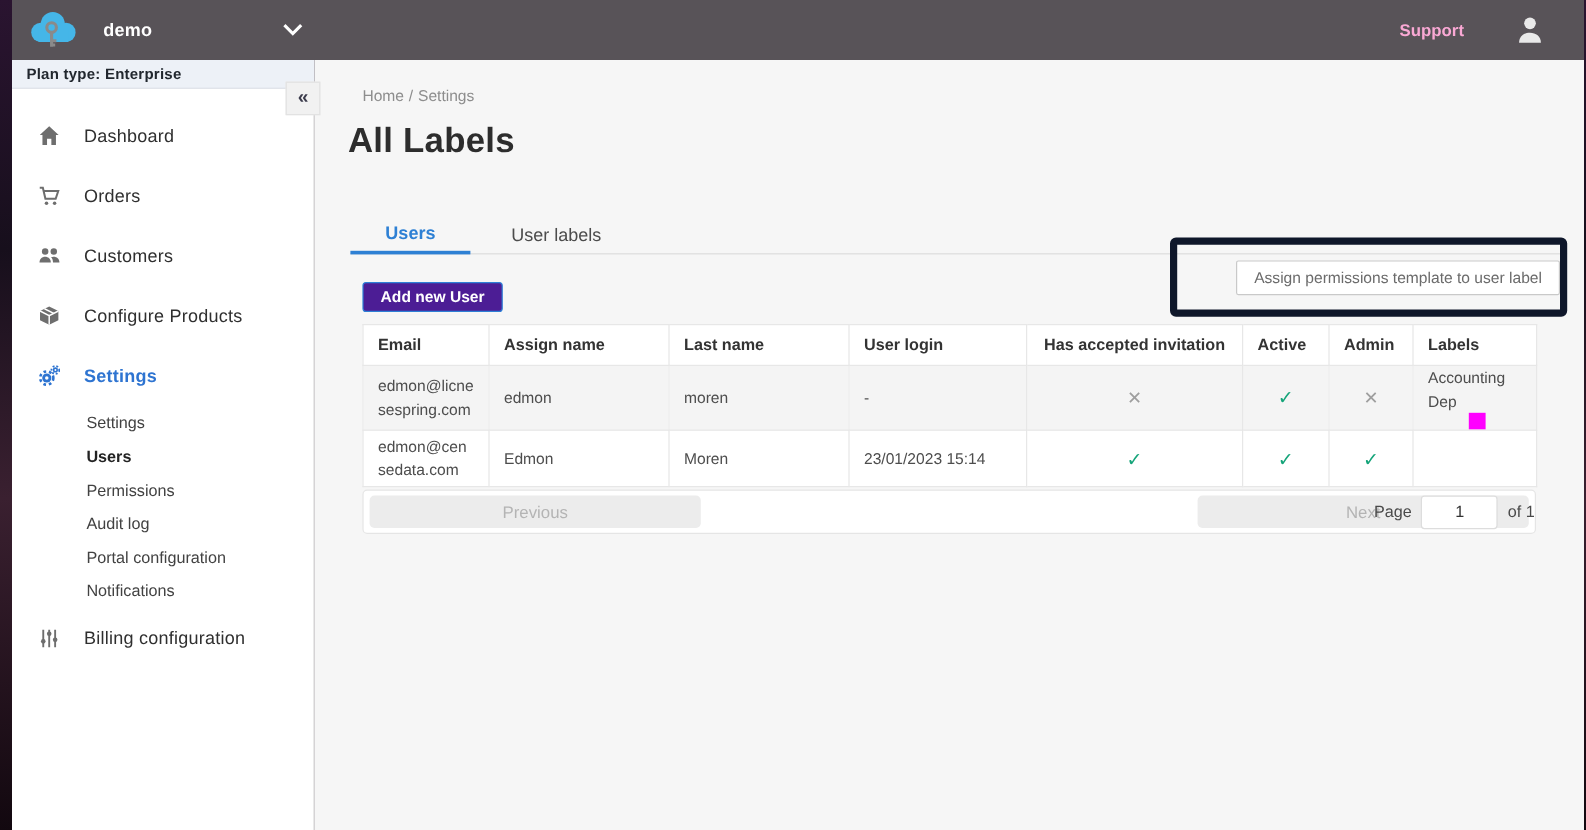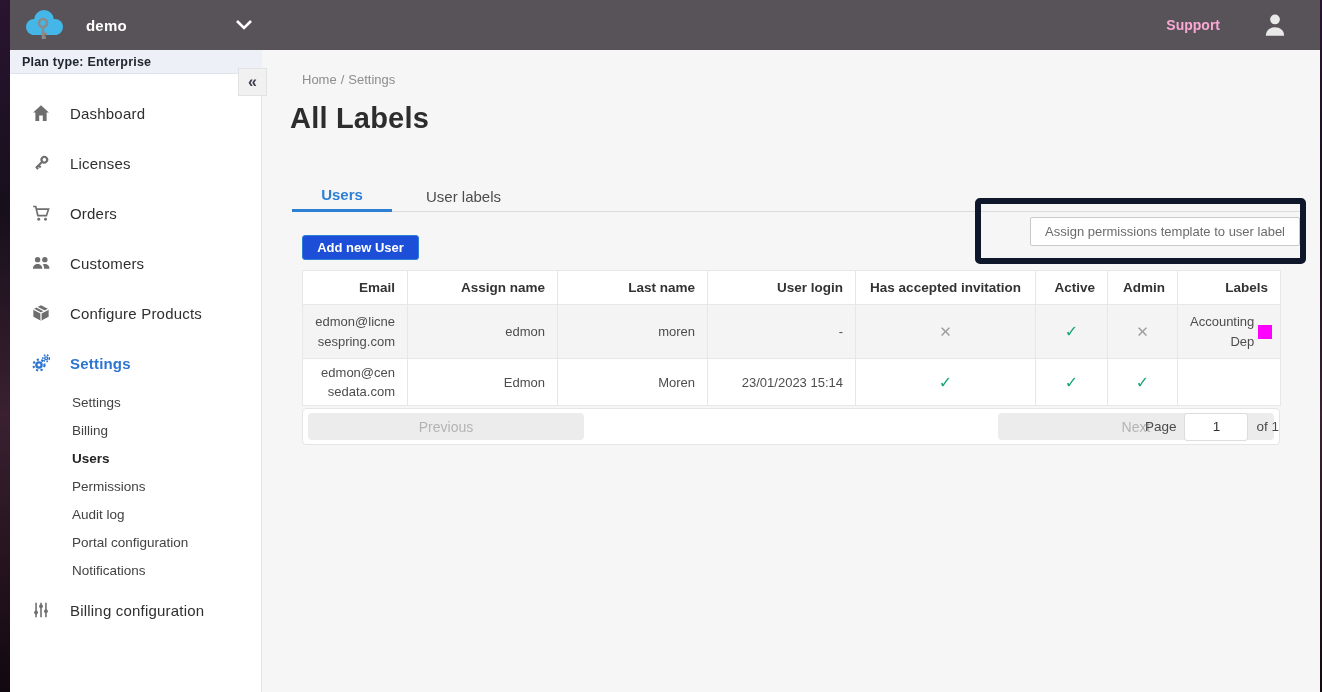--- a/index.html
+++ b/index.html
@@ -73,21 +73,21 @@
   .tabs {
     position: absolute; left: 30px; top: 130px; width: 1014px; height: 32px;
     border-bottom: 1px solid #dcdcdc; display: flex;
   }
   .tab { height: 32px; display: flex; align-items: center; justify-content: center; font-size: 15px; cursor: pointer; }
   .tab.active { width: 100px; color: #2e80d4; font-weight: bold; border-bottom: 3px solid #2e80d4; }
   .tab.inactive { padding: 0 34px; color: #4c4c4c; }
 
   .btn-primary {
     position: absolute; left: 40px; top: 185px; width: 117px; height: 25px;
-    background: #1d4ed8; border: 1px solid #2e7fd6; border-radius: 3px;
+    background: #4c1d95; border: 1px solid #2e7fd6; border-radius: 3px;
     color: #ffffff; font-size: 13px; font-weight: bold; cursor: pointer;
     display: flex; align-items: center; justify-content: center;
   }
 
   .annotation-box {
     position: absolute; left: 713px; top: 148px; width: 331px; height: 66px;
     border: 6px solid #0f172a; border-radius: 5px;
     display: flex; align-items: center; justify-content: flex-end;
     pointer-events: none;
   }
@@ -97,31 +97,31 @@
     pointer-events: auto; white-space: nowrap;
   }
 
   
   .users-table {
     position: absolute; left: 40px; top: 220px; width: 978px;
     border-collapse: collapse; table-layout: fixed;
     background: #ffffff; font-size: 13px;
   }
   .users-table th, .users-table td {
-    border: 1px solid #e7e7e7; padding: 0 12px; text-align: right; vertical-align: middle;
+    border: 1px solid #e7e7e7; padding: 0 12px; text-align: left; vertical-align: middle;
     overflow: hidden;
   }
   .users-table th { height: 34px; font-size: 13.5px; color: #333333; font-weight: bold; background: #ffffff; }
   .users-table tr.r0 td { background: #f4f4f4; height: 54px; color: #4d4d4d; }
   .users-table tr.r1 td { background: #ffffff; height: 47px; color: #4d4d4d; }
   .users-table td.c-email { word-break: break-all; line-height: 1.5; }
   .users-table td.center, .users-table th.center { text-align: center; }
   .g-check { color: #14a479; font-size: 16px; font-weight: bold; }
   .g-cross { color: #9e9e9e; font-size: 15px; }
-  .labels-cell-inner { display: flex; align-items: center; justify-content: space-between; }
+  .labels-cell-inner { display: flex; align-items: center; justify-content: space-between; flex-direction: column; }
   .label-text { line-height: 1.5; }
   .label-swatch { width: 14px; height: 14px; background: #ff00ff; flex: 0 0 auto; margin-left: 4px; }
 
   
   .pagination {
     position: absolute; left: 40px; top: 358px; width: 978px; height: 37px;
     background: #ffffff; border: 1px solid #e5e5e5; border-radius: 4px;
     display: flex; align-items: center;
   }
   .page-btn {
@@ -178,29 +178,20 @@
   </div>
   <div class="nav">
     <div class="nav-item">
       <svg class="nicon" viewBox="0 0 16 16">
           <path d="M8 1 L15 7.6 H13 V15 H9.6 V10.3 H6.4 V15 H3 V7.6 H1 Z" fill="currentColor"></path>
         </svg>
       <span>Dashboard</span>
     </div>
     <div class="nav-item">
       <svg class="nicon" viewBox="0 0 16 16">
-          <g transform="rotate(45 8 8)">
-            <circle cx="8" cy="3.8" r="2.5" fill="none" stroke="currentColor" stroke-width="1.9"></circle>
-            <path d="M8 6.4 V14.4 M8 11 h2.6 M8 13.6 h2" stroke="currentColor" stroke-width="1.9" fill="none"></path>
-          </g>
-        </svg>
-      <span>Licenses</span>
-    </div>
-    <div class="nav-item">
-      <svg class="nicon" viewBox="0 0 16 16">
           <path d="M1 2.2 h2.3 l1.9 8.2 h7.6 l1.9-5.8 H4.3" fill="none" stroke="currentColor" stroke-width="1.5"></path>
           <circle cx="6" cy="13.6" r="1.3" fill="currentColor"></circle>
           <circle cx="12" cy="13.6" r="1.3" fill="currentColor"></circle>
         </svg>
       <span>Orders</span>
     </div>
     <div class="nav-item">
       <svg class="nicon" viewBox="0 0 16 16">
           <circle cx="5" cy="5" r="2.4" fill="currentColor"></circle>
           <circle cx="11.4" cy="5" r="2.4" fill="currentColor"></circle>
@@ -224,23 +215,20 @@
           <circle cx="6.2" cy="9.8" r="1.3" fill="#ffffff"></circle>
           <circle cx="12.6" cy="3.8" r="1.9" fill="currentColor"></circle>
           <circle cx="12.6" cy="3.8" r="2.9" fill="none" stroke="currentColor" stroke-width="1.4" stroke-dasharray="1.4 1.4"></circle>
           <circle cx="12.6" cy="3.8" r="0.7" fill="#ffffff"></circle>
         </svg>
       <span>Settings</span>
     </div>
     <div class="nav-sub">
       <div class="nav-sub-item">
           <span>Settings</span>
-        </div>
-      <div class="nav-sub-item">
-          <span>Billing</span>
         </div>
       <div class="nav-sub-item current">
           <span>Users</span>
         </div>
       <div class="nav-sub-item">
           <span>Permissions</span>
         </div>
       <div class="nav-sub-item">
           <span>Audit log</span>
         </div>

